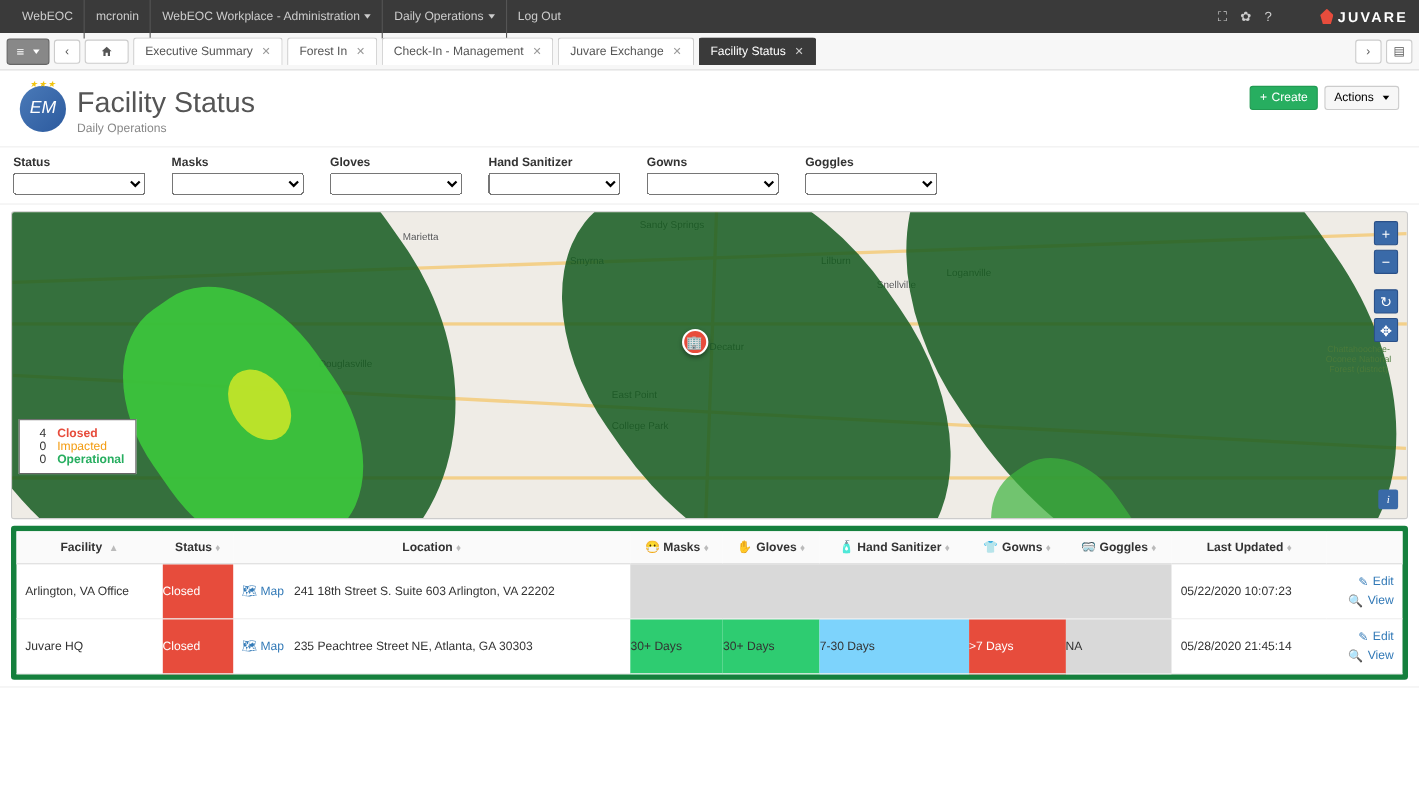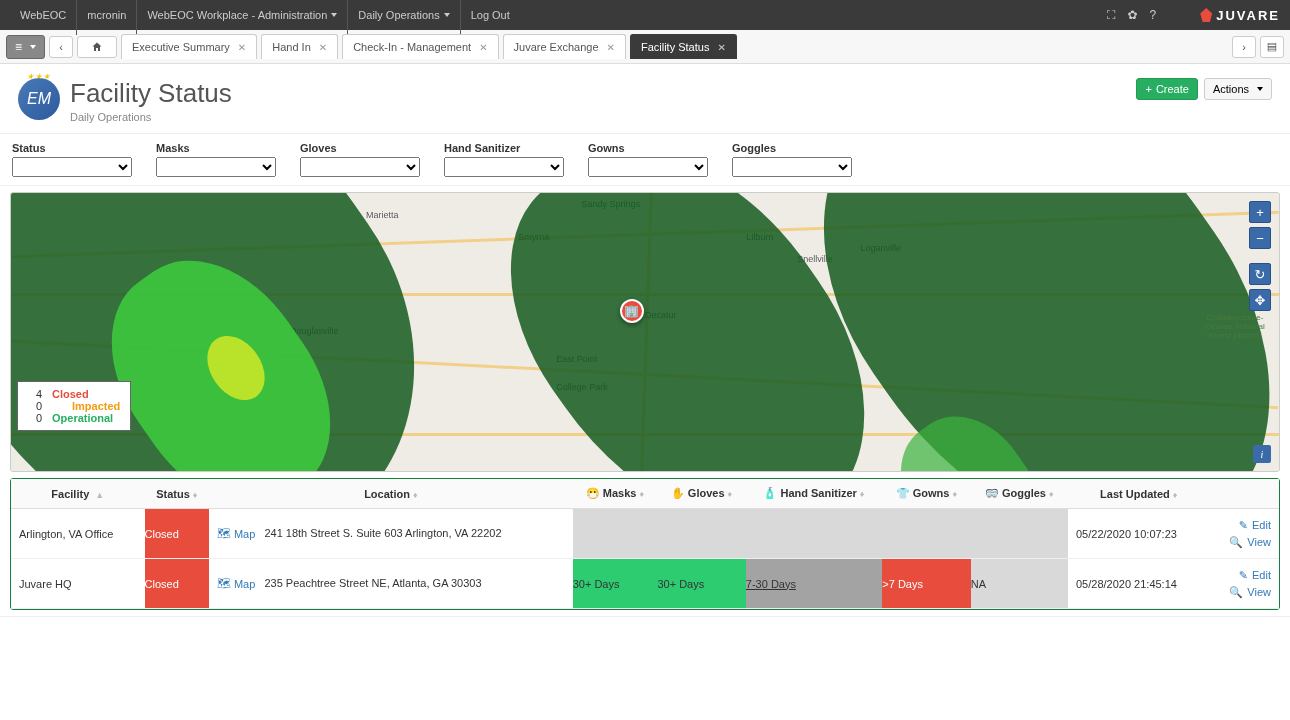--- a/index.html
+++ b/index.html
@@ -48,36 +48,36 @@
 .ov1c { width:50px; height:70px; left:200px; top:140px; background: rgba(200,230,40,0.9); border-radius:50%;}
 .ov2 { width:280px; height:420px; left:540px; top:-60px; background: rgba(20,90,30,0.85);}
 .ov3 { width:360px; height:520px; left:860px; top:-140px; background: rgba(20,90,30,0.85);}
 .ov3b { width:120px; height:160px; left:900px; top:220px; background: rgba(60,180,60,0.7); border-radius:45%;}
 .park { position:absolute; right:4px; top:120px; width:80px; height:70px; font-size:8px; color:#4a7a3a; text-align:center; }
 .map-marker { position:absolute; left:48%; top:38%; width:24px; height:24px; background:#e74c3c; border:2px solid #fff; border-radius:50%; display:flex; align-items:center; justify-content:center; color:#fff; box-shadow:0 2px 4px rgba(0,0,0,0.4);}
 .legend-box { position:absolute; left:6px; bottom:40px; background:#fff; border:1px solid #666; padding:6px 10px; font-size:11px;}
 .legend-row { display:flex; gap:10px; align-items:center;}
 .legend-row .num { width:14px; text-align:right;}
 .leg-closed { color:#e74c3c; font-weight:bold;}
-.leg-impacted { color:#f39c12; font-weight:bold;margin-left:20px;}
+.leg-impacted { color:#f39c12; font-weight:normal;}
 .leg-operational { color:#27ae60; font-weight:bold;}
 .map-ctrls { position:absolute; right:8px; top:8px; display:flex; flex-direction:column; gap:4px;}
 .map-btn { width:22px; height:22px; background:#3a6aa8; color:#fff; border-radius:2px; display:flex; align-items:center; justify-content:center; font-size:13px; cursor:pointer; border:1px solid #2a5088;}
 .info-btn { position:absolute; right:8px; bottom:8px; width:18px; height:18px; background:#3a6aa8; color:#fff; border-radius:2px; display:flex; align-items:center; justify-content:center; font-size:10px; font-family: Georgia, serif; font-style:italic; cursor:pointer;}
-.grid { margin: 6px 10px; border:1px solid #15803d; border-radius:3px;}
+.grid { margin: 6px 10px; border:5px solid #15803d; border-radius:3px;}
 .grid table { width:100%; border-collapse:collapse; font-size:11px;}
 .grid th { padding:8px 6px; text-align:center; color:#333; font-weight:bold; border-bottom:1px solid #ddd; background:#fafafa;}
 .grid th .sort { color:#bbb; font-size:9px; margin-left:3px;}
 .grid td { padding:0; border-bottom:1px solid #eee; text-align:left; vertical-align:middle;}
 .grid td.pad { padding: 8px 8px;}
 .status-cell { background:#e74c3c; color:#fff; text-align:center; height:50px;}
 .supply-cell { height:50px; text-align:center; color:#333;}
 .supply-none { background:#d9d9d9;}
 .supply-green { background:#2ecc71;}
-.supply-yellow { background:#a3a3a3;text-decoration:underline;}
+.supply-yellow { background:#7dd3fc;}
 .supply-red { background:#e74c3c; color:#fff;}
 .map-link { color:#337ab7; display:inline-flex; align-items:center; gap:3px; margin-right:6px;}
 .action-link { color:#337ab7; display:flex; align-items:center; justify-content:flex-end; gap:4px; font-size:11px; padding:2px 8px;}
 .footer { display:flex; align-items:center; padding:6px 14px; font-size:11px; color:#555; border-top:1px solid #eee; margin-top:6px;}
 .icon-sm { width:12px; height:12px; display:inline-block; vertical-align:middle;}
 </style>
 </head>
 <body>
 
 <div class="topbar">
@@ -112,21 +112,21 @@
   <div class="tab-nav-btn" style="width:40px">
     <svg class="icon-sm" viewBox="0 0 24 24">
         <path fill="#555" d="M12 3l9 8h-3v9h-4v-6h-4v6H6v-9H3z"></path>
       </svg>
   </div>
   <div class="tab">
       <span>Executive Summary</span>
       <span class="close">✕</span>
     </div>
   <div class="tab">
-      <span>Hand In</span>
+      <span>Forest In</span>
       <span class="close">✕</span>
     </div>
   <div class="tab">
       <span>Check-In - Management</span>
       <span class="close">✕</span>
     </div>
   <div class="tab">
       <span>Juvare Exchange</span>
       <span class="close">✕</span>
     </div>

